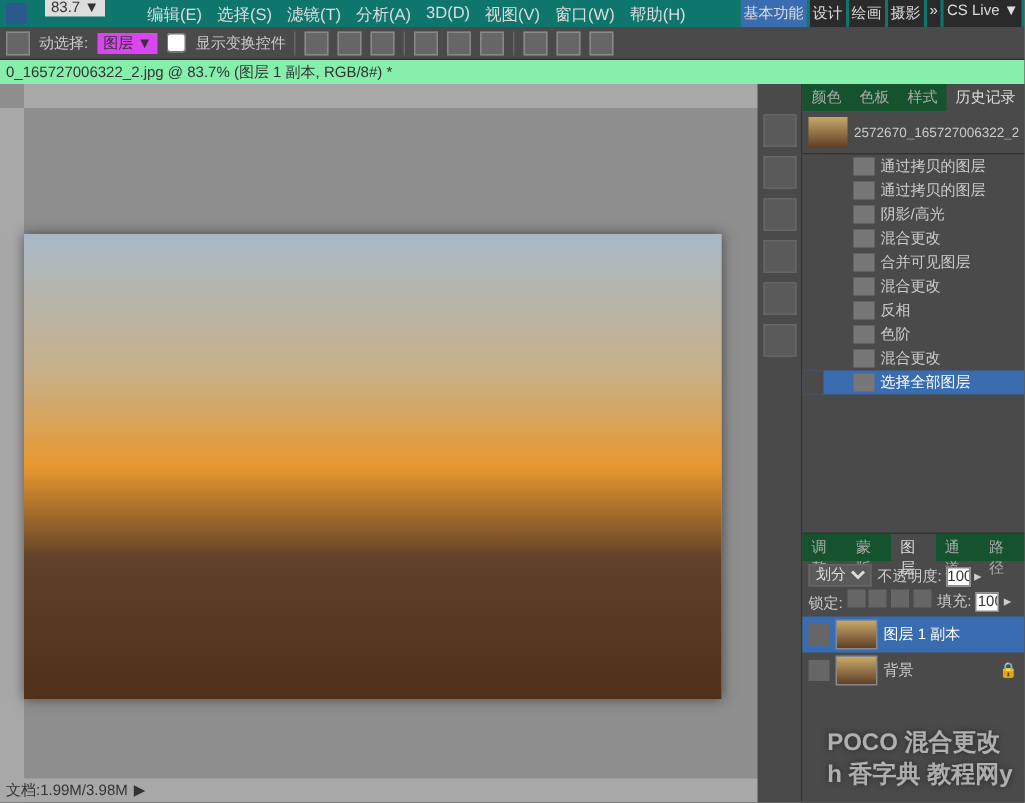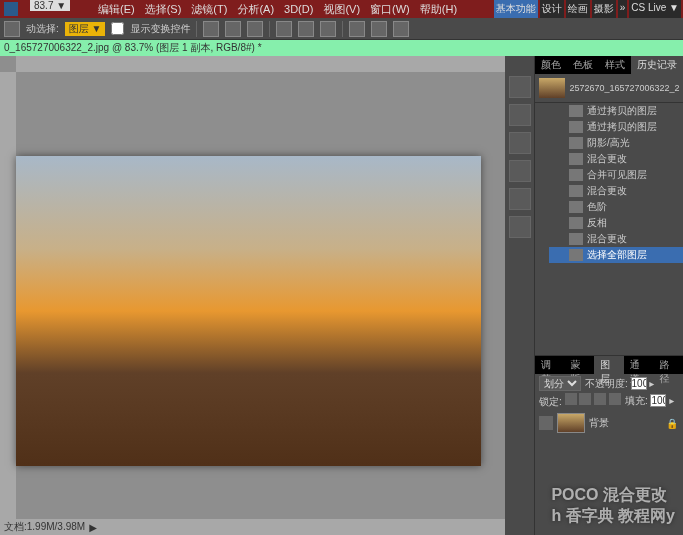--- a/index.html
+++ b/index.html
@@ -1,35 +1,35 @@
 <!DOCTYPE html>
 <html><head>
 <meta charset="utf-8">
 <style>
 * { margin: 0; padding: 0; box-sizing: border-box; font-family: "Microsoft YaHei", sans-serif; }
 body { background: #4a4a4a; width: 683px; height: 535px; overflow: hidden; font-size: 11px; color: #ccc; }
-.menubar { background: #7f1d1d; height: 18px; display: flex; align-items: center; padding: 0 4px; gap: 10px; font-size: 11px; color: #ddd; }
+.menubar { background: #0f766e; height: 18px; display: flex; align-items: center; padding: 0 4px; gap: 10px; font-size: 11px; color: #ddd; }
 .menubar span { cursor: pointer; }
 .topright { position: absolute; right: 2px; top: 0; display: flex; gap: 2px; }
 .topright .btn { background: #2a2a2a; color: #ddd; padding: 2px 2px; font-size: 10px; }
 .topright .btn.active { background: #3a6db0; }
 .toolbar2 { background: #4a4a4a; height: 22px; display: flex; align-items: center; padding: 0 4px; gap: 6px; font-size: 10px; border-bottom: 1px solid #333; }
 .toolbar2 .ico { width: 16px; height: 16px; background: #666; border: 1px solid #888; }
 .toolbar2 .sep { width: 1px; height: 16px; background: #666; }
 .tabbar { background: #86efac; height: 16px; display: flex; align-items: center; font-size: 10px; color: #333; padding: 0 4px; }
 .main { display: flex; height: calc(535px - 18px - 22px - 16px); }
 .canvas-area { flex: 1; background: #8e8e8e; position: relative; overflow: hidden; }
 .ruler-h { position: absolute; top: 0; left: 16px; right: 0; height: 16px; background: #a8a8a8; font-size: 8px; color: #555; overflow: hidden; }
 .ruler-v { position: absolute; top: 16px; left: 0; width: 16px; bottom: 0; background: #a8a8a8; }
 .canvas { position: absolute; left: 16px; top: 100px; width: 465px; height: 310px; background: linear-gradient(180deg, #a8b8c8 0%, #c8b088 30%, #e89830 50%, #604028 70%, #503018 100%); box-shadow: 0 0 8px rgba(0,0,0,0.5); }
 .status { position: absolute; bottom: 0; left: 0; right: 0; height: 16px; background: #a8a8a8; font-size: 10px; color: #333; padding: 0 4px; display: flex; align-items: center; }
 .right-panels { width: 148px; background: #4a4a4a; display: flex; flex-direction: column; }
 .tool-strip { width: 30px; background: #4a4a4a; border-right: 1px solid #333; padding: 20px 2px; display: flex; flex-direction: column; gap: 6px; align-items: center; }
 .tool-strip .t { width: 22px; height: 22px; background: #5a5a5a; border: 1px solid #666; }
-.panel-tabs { height: 18px; background: #000000; display: flex; font-size: 10px; }
+.panel-tabs { height: 18px; background: #14532d; display: flex; font-size: 10px; }
 .panel-tabs span { padding: 2px 6px; color: #aaa; }
 .panel-tabs span.active { background: #4a4a4a; color: #ddd; }
 .history-panel { flex: 1; background: #4a4a4a; overflow: hidden; }
 .history-header { display: flex; align-items: center; padding: 4px; gap: 4px; background: #4a4a4a; border-bottom: 1px solid #333; }
 .history-header .thumb { width: 30px; height: 20px; background: linear-gradient(#c8a868,#604028); }
 .history-list { }
 .history-item { display: flex; align-items: center; height: 16px; padding: 0 4px 0 20px; gap: 4px; font-size: 10px; color: #ccc; border-left: 14px solid #4a4a4a; }
 .history-item .ico { width: 14px; height: 12px; background: #777; }
 .history-item.selected { background: #3a6db0; color: #fff; }
 .layers-panel { height: 180px; background: #4a4a4a; border-top: 1px solid #333; display: flex; flex-direction: column; }
@@ -67,21 +67,21 @@
     <span class="btn">绘画</span>
     <span class="btn">摄影</span>
     <span class="btn">»</span>
     <span class="btn"><span>CS Live</span> ▼</span>
   </div>
 </div>
 
 <div class="toolbar2">
   <span class="ico"></span>
   <span>动选择:</span>
-  <span style="background:#eab308;color:#333;padding:0 4px"><span>图层</span> ▼</span>
+  <span style="background:#d946ef;color:#333;padding:0 4px"><span>图层</span> ▼</span>
   <input type="checkbox" style="">
   <span>显示变换控件</span>
   <span class="sep"></span>
   <span class="ico"></span>
   <span class="ico"></span>
   <span class="ico"></span>
   <span class="sep"></span>
   <span class="ico"></span>
   <span class="ico"></span>
   <span class="ico"></span>
@@ -147,25 +147,25 @@
         <div class="history-item">
             <span class="ico"></span>
             <span>合并可见图层</span>
           </div>
         <div class="history-item">
             <span class="ico"></span>
             <span>混合更改</span>
           </div>
         <div class="history-item">
             <span class="ico"></span>
+            <span>反相</span>
+          </div>
+        <div class="history-item">
+            <span class="ico"></span>
             <span>色阶</span>
-          </div>
-        <div class="history-item">
-            <span class="ico"></span>
-            <span>反相</span>
           </div>
         <div class="history-item">
             <span class="ico"></span>
             <span>混合更改</span>
           </div>
         <div class="history-item selected">
             <span class="ico"></span>
             <span>选择全部图层</span>
           </div>
       </div>
@@ -183,20 +183,25 @@
         <div class="row">
           <select><option>划分</option></select>
           <span><span>不透明度:</span> <input class="pct" value="100%" style=""> ▸</span>
         </div>
         <div class="row">
           <span><span>锁定:</span> <span class="ico" style="display:inline-block;width:12px;height:12px;background:#666"></span> <span class="ico" style="display:inline-block;width:12px;height:12px;background:#666"></span> <span class="ico" style="display:inline-block;width:12px;height:12px;background:#666"></span> <span class="ico" style="display:inline-block;width:12px;height:12px;background:#666"></span></span>
           <span><span>填充:</span> <input class="pct" value="100%" style=""> ▸</span>
         </div>
       </div>
       <div class="layers-list">
+        <div class="layer-item selected">
+          <span class="eye"></span>
+          <span class="thumb"></span>
+          <span>图层 1 副本</span>
+        </div>
         <div class="layer-item">
           <span class="eye"></span>
           <span class="thumb"></span>
           <span>背景</span>
           <span style="margin-left:auto">🔒</span>
         </div>
       </div>
     </div>
   </div>
 </div>

